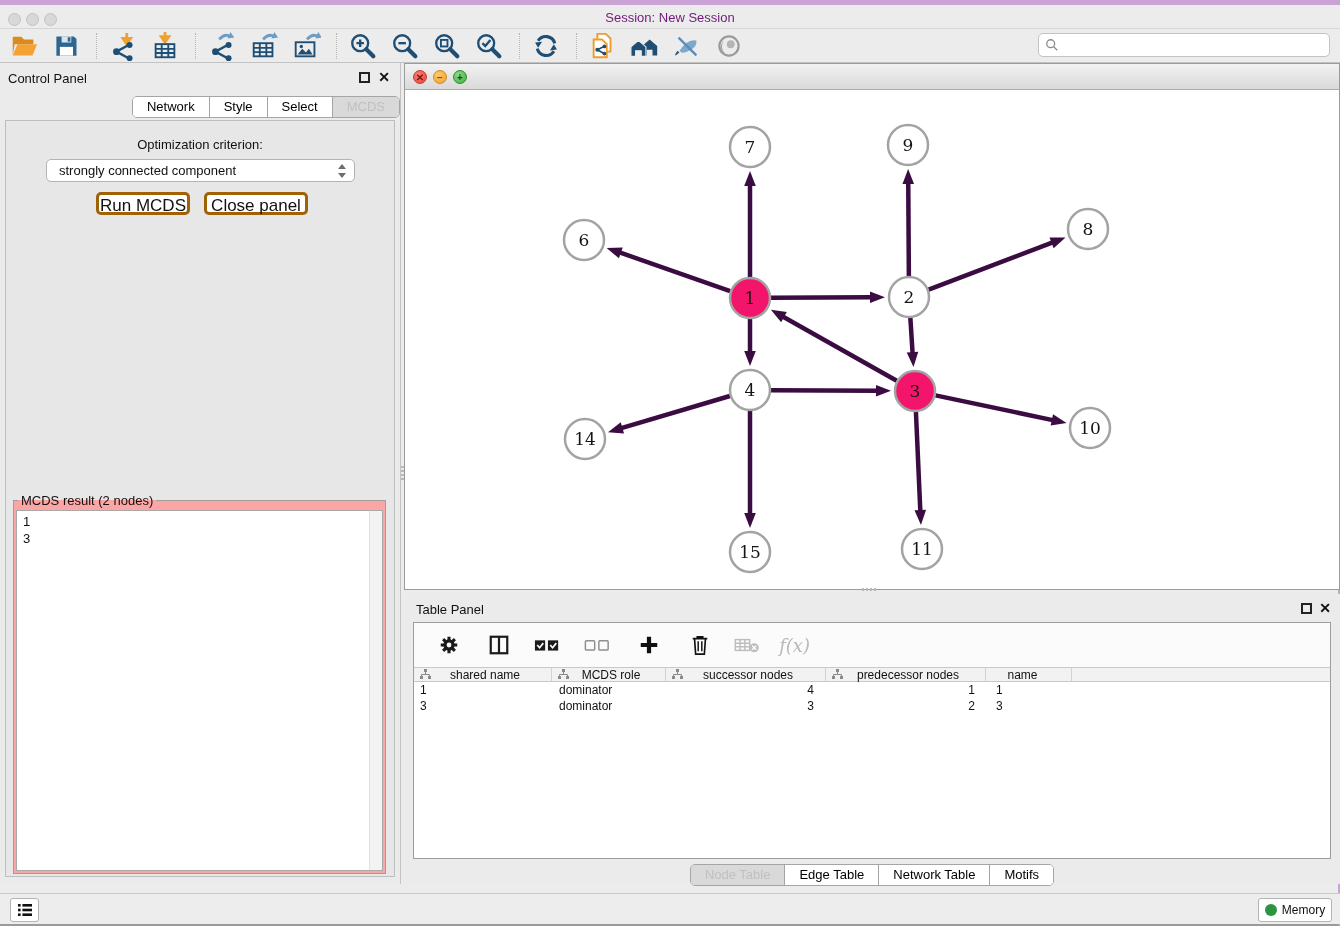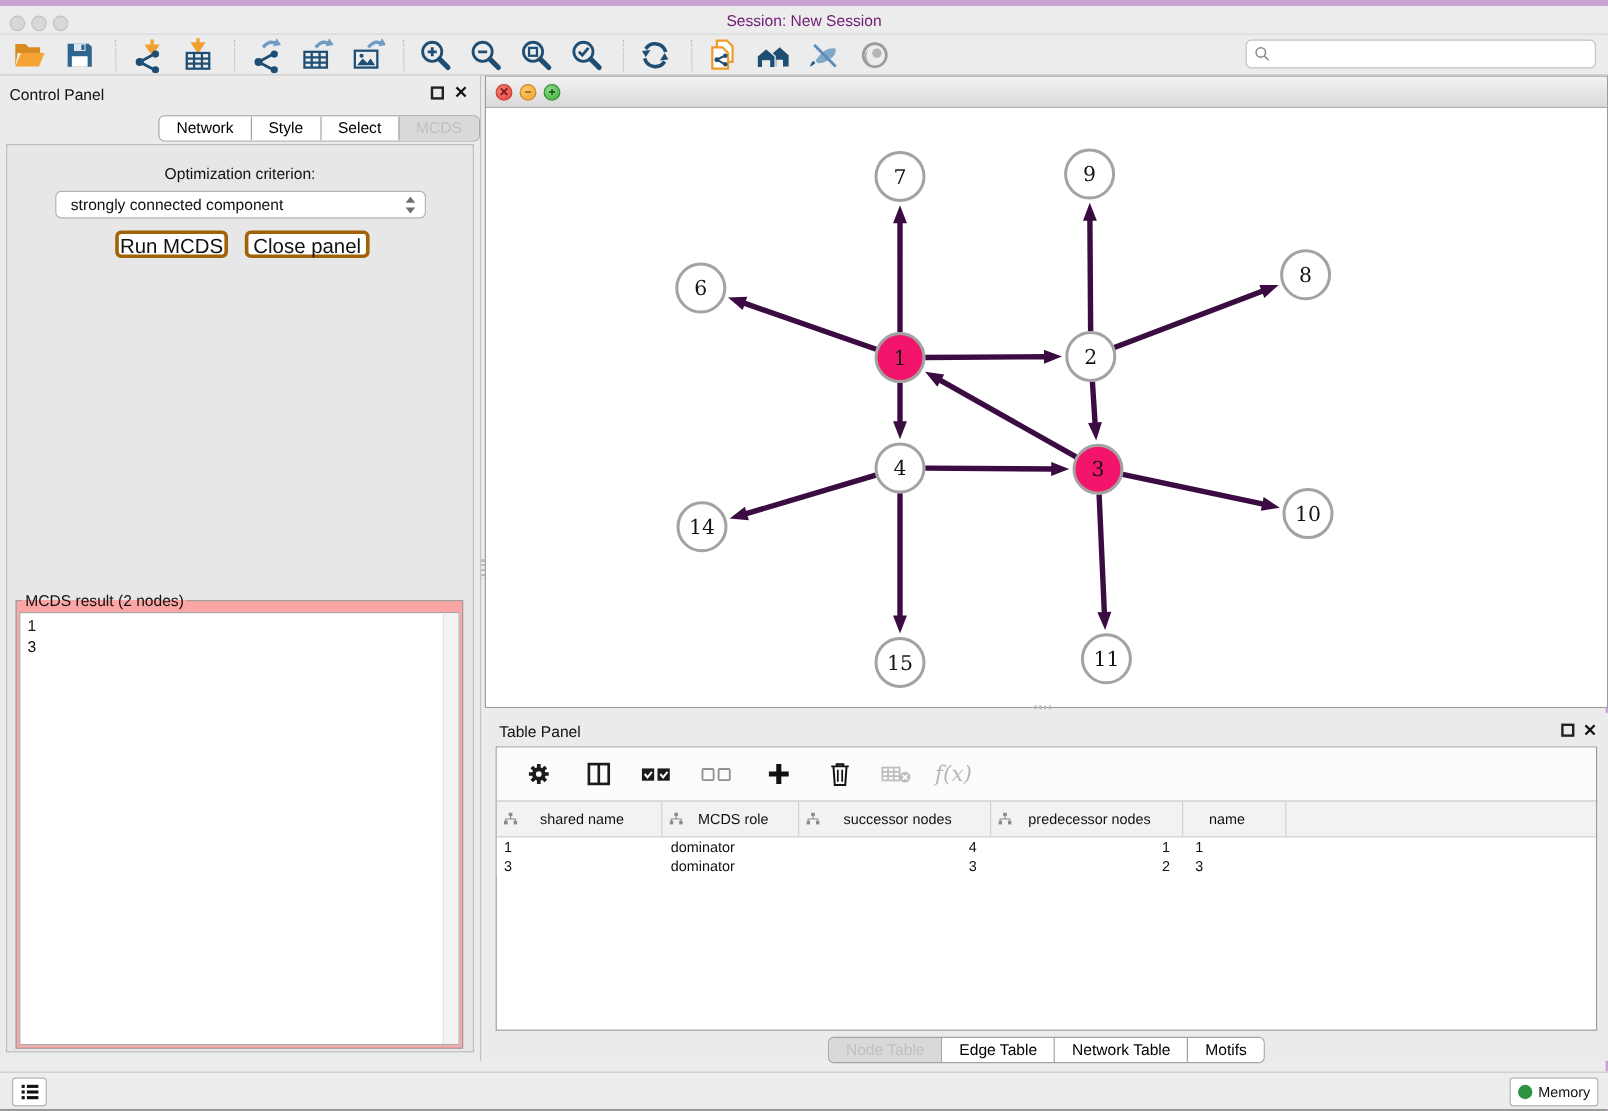--- a/index.html
+++ b/index.html
@@ -64,21 +64,21 @@
   .grip-h { position:absolute; left:862px; top:588px; width:16px; height:3px; background:repeating-linear-gradient(90deg,#B9B9B9 0 2px, transparent 2px 4px); }
 
   
   .table-panel { position:absolute; left:404px; top:594px; width:936px; height:290px; background:#EBEBEB; }
   .tp-float { right:28px; } .tp-close { right:9px; }
   .tp-inner { position:absolute; left:9px; top:28px; width:918px; height:237px; background:#FFF; border:1px solid #9D9D9D; }
   .tp-toolbar { position:absolute; left:0; top:0; right:0; height:44px; background:#FBFBFB; display:flex; align-items:center; padding-left:16px; }
   .tp-ic { width:30px; height:30px; display:flex; align-items:center; justify-content:flex-end; margin-right:20px; }
   .fx-label { font-family:"DejaVu Serif",serif; font-style:italic; font-size:18px; color:#B8B8B8; }
   .tp-table { position:absolute; left:0; top:44px; right:0; }
-  .tp-hrow { display:flex; border-top:1px solid #C9C9C9; border-bottom:1px solid #C9C9C9; background:#F2F2F2; height:31px; }
+  .tp-hrow { display:flex; border-top:1px solid #C9C9C9; border-bottom:1px solid #C9C9C9; background:#F2F2F2; height:15px; }
   .tp-hcell { display:flex; align-items:center; border-right:1px solid #D2D2D2; font-size:12px; color:#111; position:relative; }
   .tp-hcell .h-label { flex:1; text-align:center; padding-right:12px; }
   .tree-ic { margin-left:6px; flex:0 0 auto; }
   .tp-row { display:flex; height:16px; font-size:12px; color:#111; background:#FFF; }
   .tp-cell { padding:1px 6px 0 6px; overflow:hidden; white-space:nowrap; }
   .al-r { text-align:right; padding-right:15px; }
   .tp-tabs-row { position:absolute; left:0; right:0; top:270px; text-align:center; }
 
   
   .statusbar { position:absolute; left:0; top:893px; width:1340px; height:31px; background:#EDEDED; border-top:1px solid #C9C9C9; }

